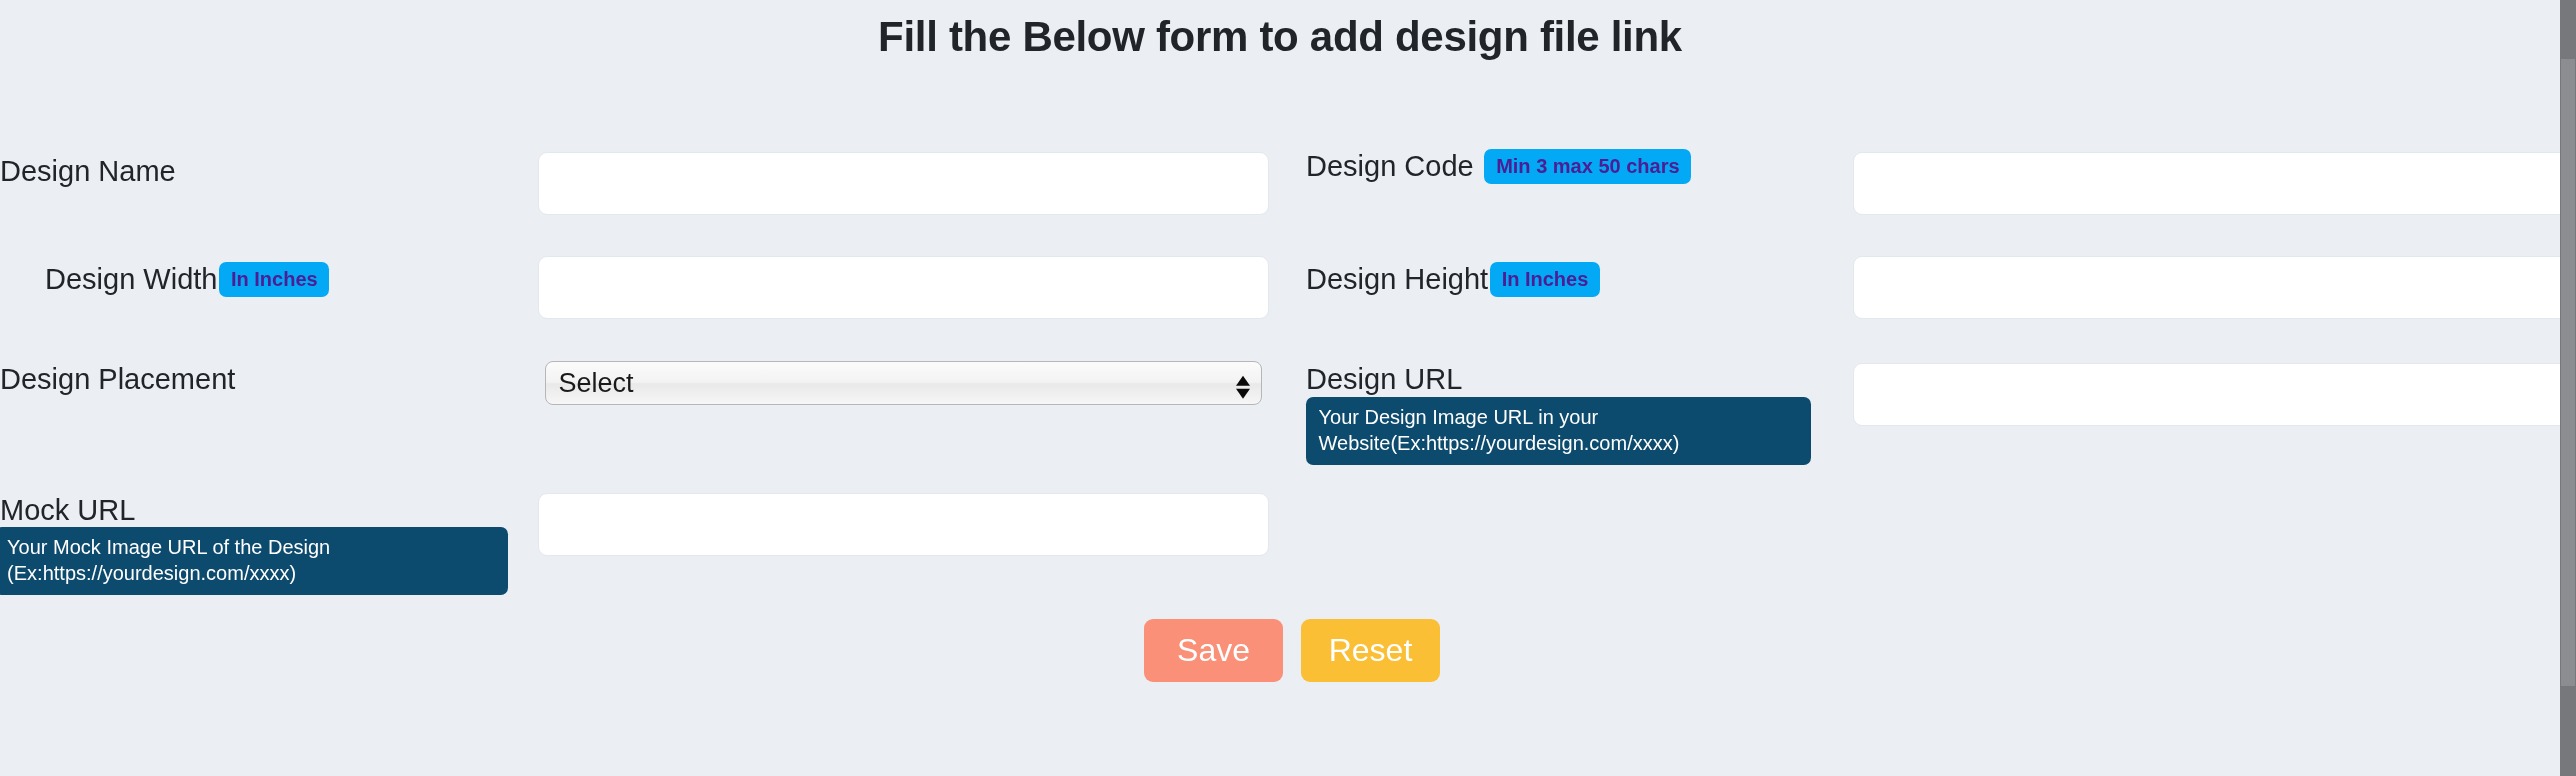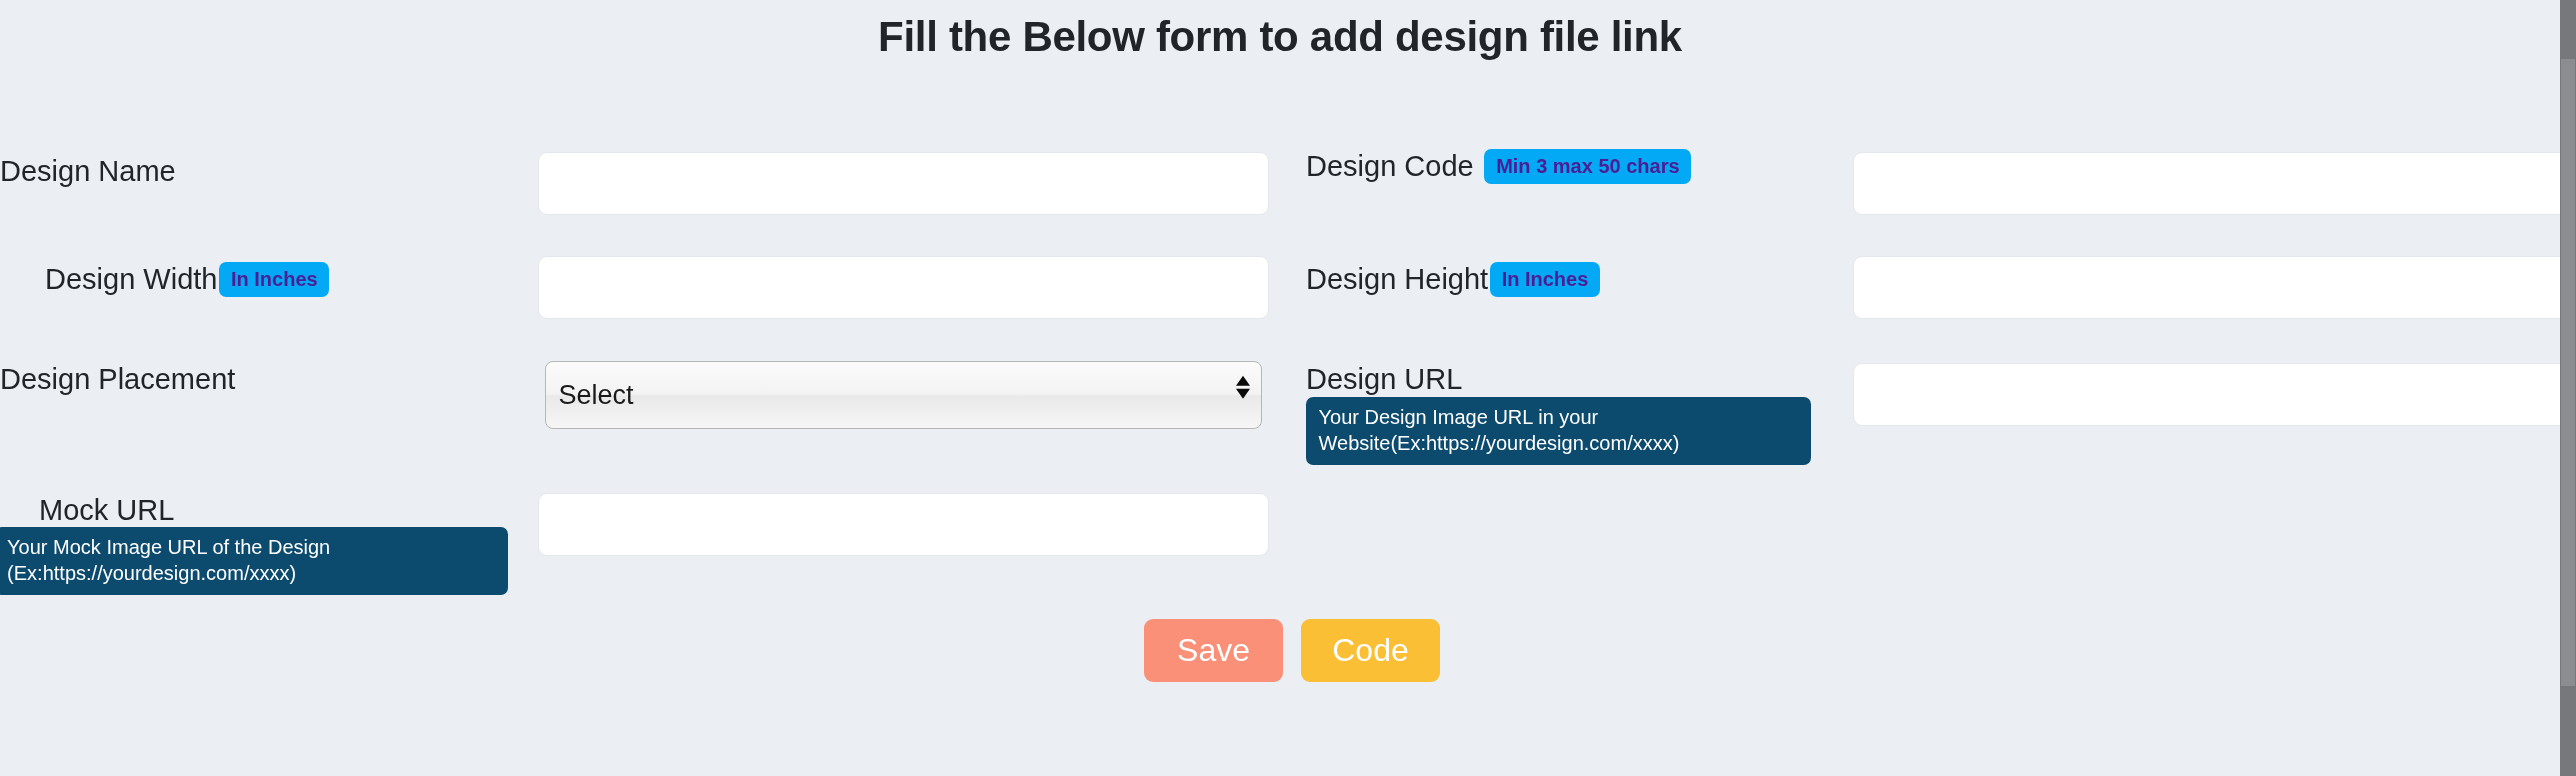--- a/index.html
+++ b/index.html
@@ -87,21 +87,21 @@
     font-size: 27px;
     color: #495057;
     padding: 0 18px;
     outline: none;
     font-family: "Liberation Sans", sans-serif;
     box-shadow: 0 0 0 0 rgba(0,0,0,0);
   }
 
   .select-input {
     position: absolute;
-    height: 68px;
+    height: 44px;
     border: 0.9px solid #b6b6b6;
     border-radius: 8px;
     background-image: linear-gradient(to bottom, #fbfbfb 0%, #f3f3f3 48%, #e9e9e9 52%, #f6f6f6 100%);
     font-size: 27px;
     color: #1a1a1a;
     padding: 0 12.5px;
     font-family: "Liberation Sans", sans-serif;
     appearance: none;
     -webkit-appearance: none;
     outline: none;
@@ -220,29 +220,29 @@
           <i class="down"></i>
       </span>
     </div>
 
     <div class="field-label" style="left:1306px; top:365px;">
       <span>Design URL</span>
     </div>
     <div class="hint-box" style="left:1306px; top:397px; width:505px;">Your Design Image URL in your Website(Ex:https://yourdesign.com/xxxx)</div>
     <input class="text-input" style="left: 1853px; top: 363px; width: 735px;" value="">
 
-    <div class="field-label" style="left:0px; top:496px;padding-left:39px;">
+    <div class="field-label" style="left:0px; top:496px;">
       <span>Mock URL</span>
     </div>
     <div class="hint-box" style="left:-5.4px; top:527px; width:513px;">Your Mock Image URL of the Design (Ex:https://yourdesign.com/xxxx)</div>
     <input class="text-input" style="left: 538px; top: 493px; width: 731px;" value="">
 
     <div class="btn-row">
       <button class="btn btn-save">Save</button>
-      <button class="btn btn-reset">Code</button>
+      <button class="btn btn-reset">Reset</button>
     </div>
 
   </div>
 
   <div class="scrollbar-track">
     <div class="scrollbar-thumb"></div>
   </div>
 
 </div>
 

